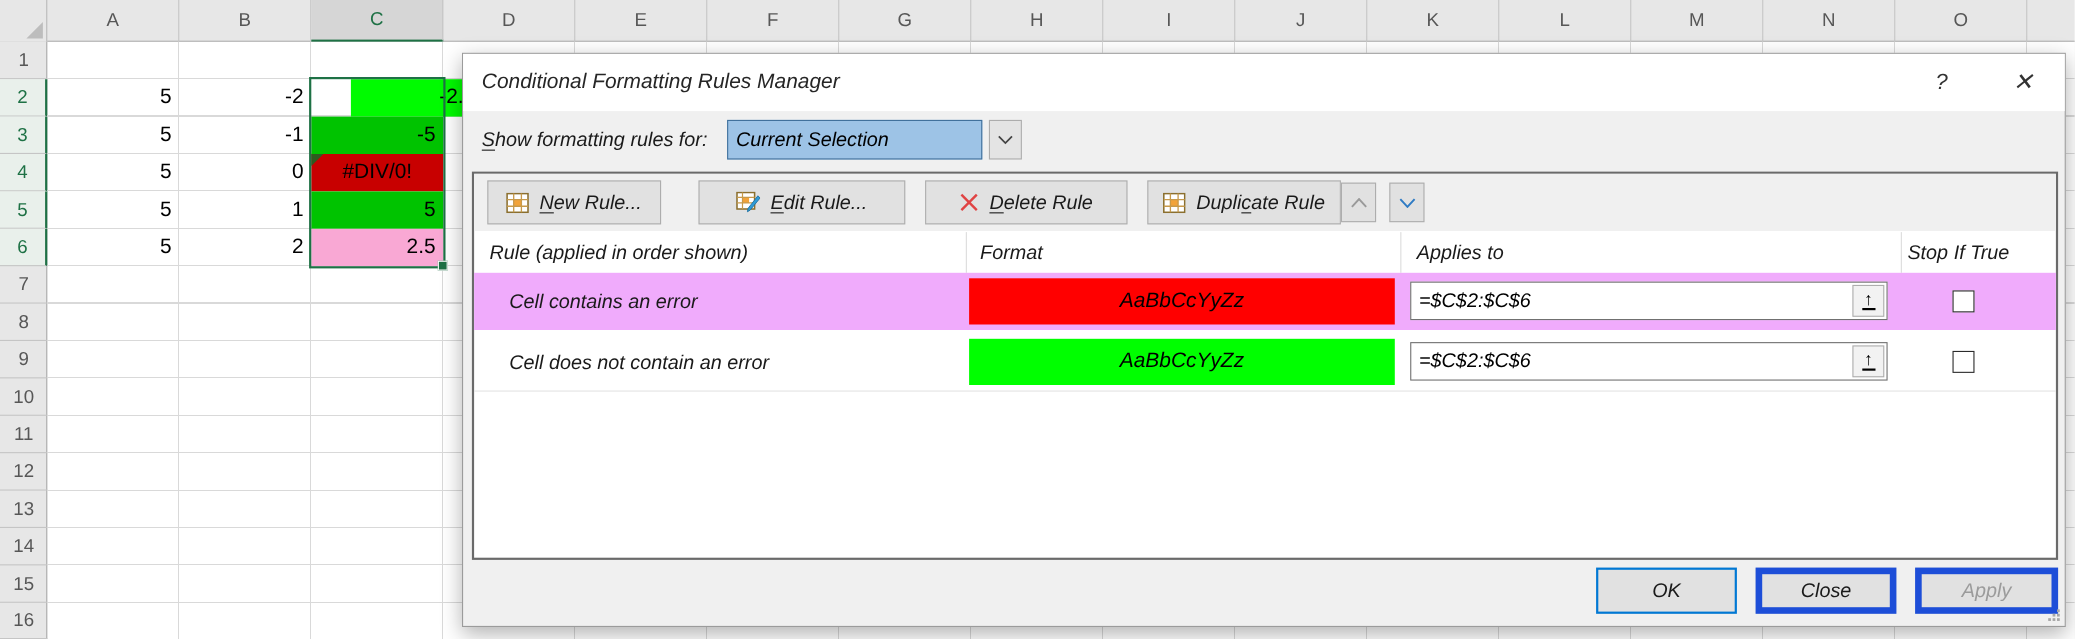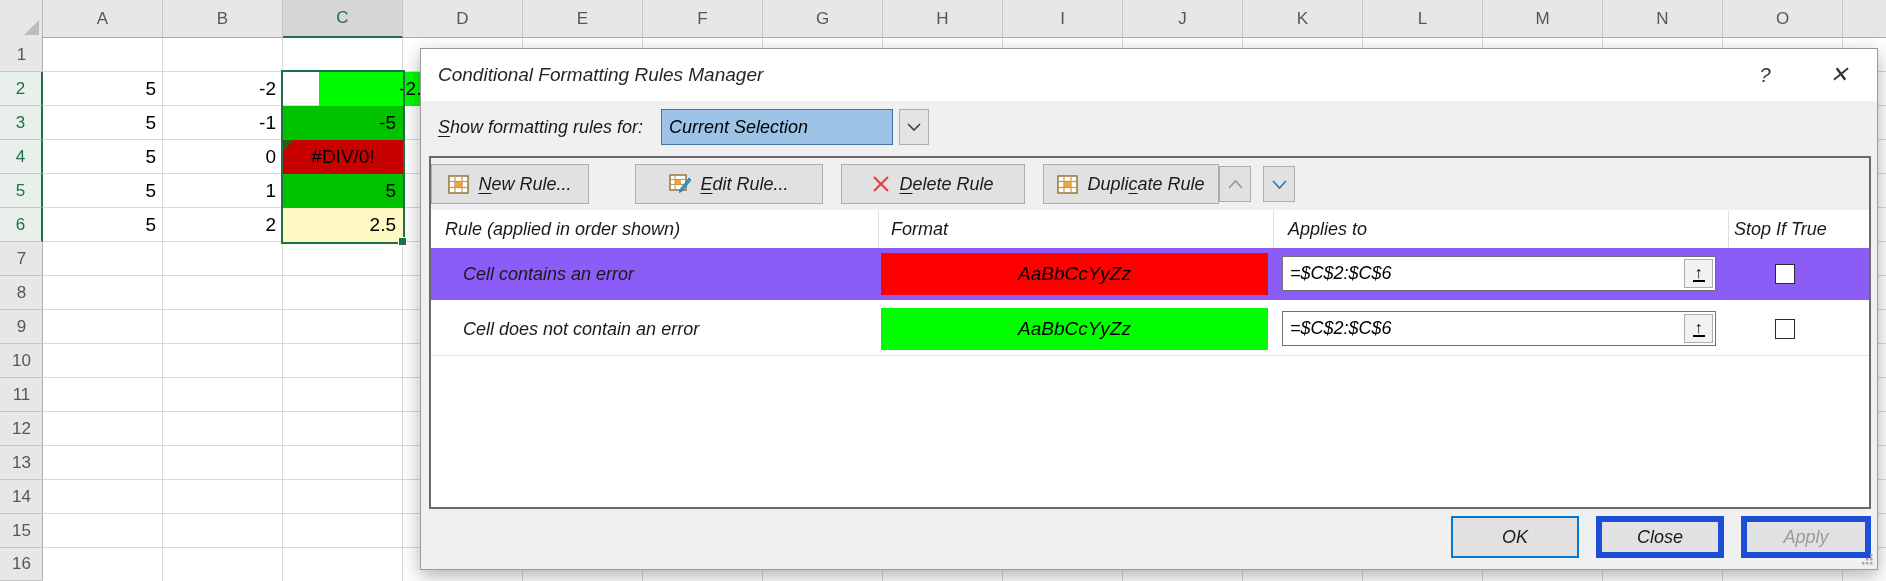--- a/index.html
+++ b/index.html
@@ -53,21 +53,21 @@
   #rules-area { left:8px; top:107px; width:1442px; height:353px; background:#fff; border:2px solid #6A6A6A; }
   #toolbar { left:0; top:0; width:100%; height:52px; background:#F0F0F0; }
   .tbtn { top:6px; height:40px; background:#E1E1E1; border:1px solid #ADADAD; display:flex; align-items:center;
     justify-content:center; gap:9px; font-size:18px; color:#1a1a1a; cursor:default; }
   .sqbtn { top:8px; width:32px; height:36px; background:#E1E1E1; border:1px solid #ADADAD;
     display:flex; align-items:center; justify-content:center; }
 
   .thead { top:53px; height:37px; display:flex; align-items:center; font-size:18px; color:#1a1a1a; }
   .vdiv { top:53px; height:37px; width:1px; background:#DCDCDC; }
   .rrow { left:0; width:1438px; height:52px; }
-  .rrow.selrow { background:#8b5cf6; }
+  .rrow.selrow { background:#f0abfc; }
   .rule-label { left:32px; top:0; height:52px; display:flex; align-items:center; font-size:18px; color:#1a1a1a; }
   .swatch { left:450px; top:5px; width:387px; height:42px; display:flex; align-items:center; justify-content:center;
     font-size:19px; color:#000; }
   .appliesbox { left:851px; top:8px; width:434px; height:35px; background:#fff; border:1px solid #707070;
     display:flex; align-items:center; padding-left:7px; font-size:18px; color:#000; }
   .pickerbtn { position:absolute; right:2px; top:2px; width:29px; height:29px; background:#F2F2F2;
     border:1px solid #ADADAD; display:flex; flex-direction:column; align-items:center; justify-content:center; }
   .pick-arrow { font-size:16px; font-weight:bold; color:#000; line-height:13px; }
   .pick-bar { width:12px; height:2px; background:#000; margin-top:1px; }
   .chk { top:16px; width:20px; height:20px; background:#fff; border:1.5px solid #2B2B2B; }
@@ -138,21 +138,21 @@
   <div class="abs cell num" style="left:163px;top:174px;width:120px">1</div>
   <div class="abs cell num" style="left:163px;top:208px;width:120px">2</div>
 
   <div class="abs cell num" style="left: 283px; top: 72px; width: 120px; background: rgb(0, 251, 0); margin-left: 36px;">-2.5</div>
   <div class="abs cell num" style="left: 283px; top: 106px; width: 120px; background: rgb(0, 195, 0);">-5</div>
   <div class="abs cell ctr" style="left: 283px; top: 140px; width: 120px; background: rgb(200, 0, 0);">
     <span class="errtri"></span>
     <span>#DIV/0!</span>
   </div>
   <div class="abs cell num" style="left: 283px; top: 174px; width: 120px; background: rgb(0, 195, 0);">5</div>
-  <div class="abs cell num" style="left: 283px; top: 208px; width: 120px; background: #fef9c3;">2.5</div>
+  <div class="abs cell num" style="left: 283px; top: 208px; width: 120px; background: #f9a8d4;">2.5</div>
 
   <div id="rangebox" class="abs"></div>
   <div id="fillhandle" class="abs"></div>
 </div>
 
 <div id="dialog" class="abs">
   <div id="titlebar" class="abs"></div>
   <div id="dlg-title" class="abs">Conditional Formatting Rules Manager</div>
   <div id="helpbtn" class="abs titlebtn">?</div>
   <div id="closebtn" class="abs titlebtn">✕</div>
@@ -167,21 +167,21 @@
   </div>
   <div id="combo-drop" class="abs">
     <svg width="14" height="9" viewBox="0 0 14 9">
         <polyline points="1,1 7,7 13,1" fill="none" stroke="#444" stroke-width="1.6"></polyline>
       </svg>
   </div>
 
   <div id="rules-area" class="abs">
     <div id="toolbar" class="abs"></div>
 
-    <div class="abs tbtn" style="left:0;width:158px">
+    <div class="abs tbtn" style="left:12px;width:158px">
       <svg width="21" height="19" viewBox="0 0 21 19">
         <rect x="1" y="1" width="19" height="17" fill="#fff" stroke="#8B6F2E" stroke-width="1.4"></rect>
         <rect x="7" y="6.5" width="7" height="6" fill="#F2A33A"></rect>
         <line x1="7" y1="1" x2="7" y2="18" stroke="#C79A4B" stroke-width="1.2"></line>
         <line x1="14" y1="1" x2="14" y2="18" stroke="#C79A4B" stroke-width="1.2"></line>
         <line x1="1" y1="6.5" x2="20" y2="6.5" stroke="#C79A4B" stroke-width="1.2"></line>
         <line x1="1" y1="12.5" x2="20" y2="12.5" stroke="#C79A4B" stroke-width="1.2"></line>
       </svg>
       <span><span></span><span class="accel">N</span><span>ew Rule...</span></span>
     </div>

